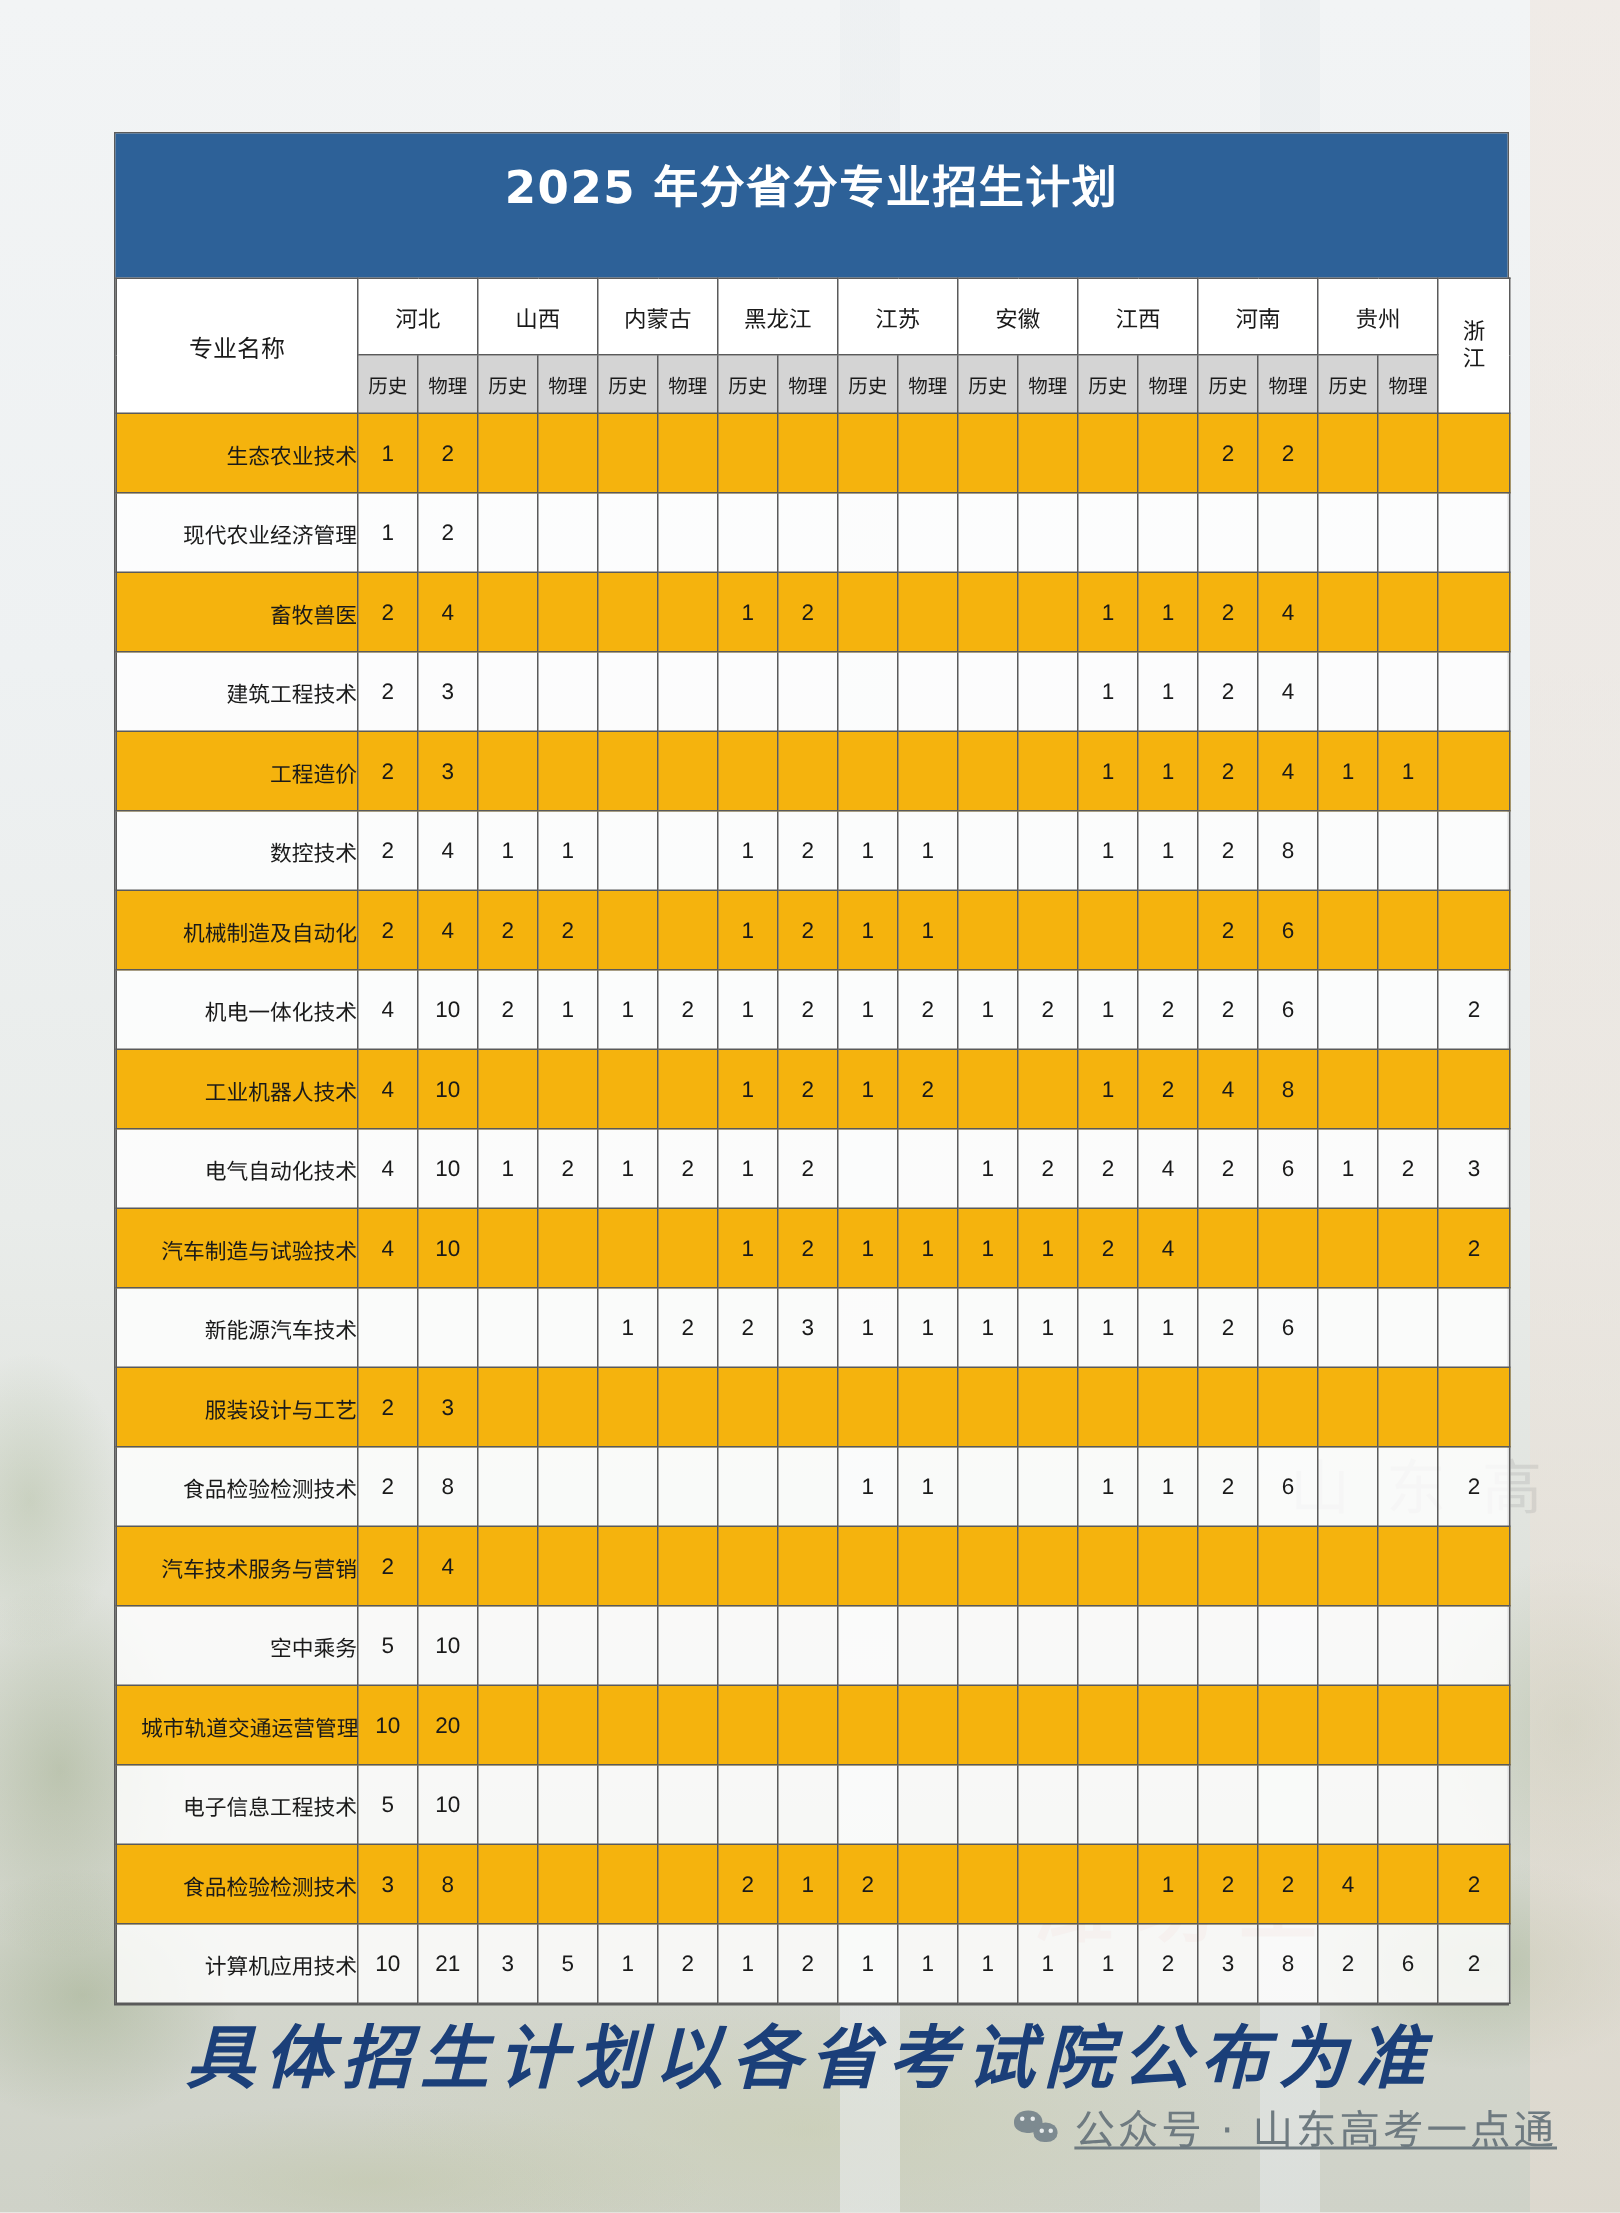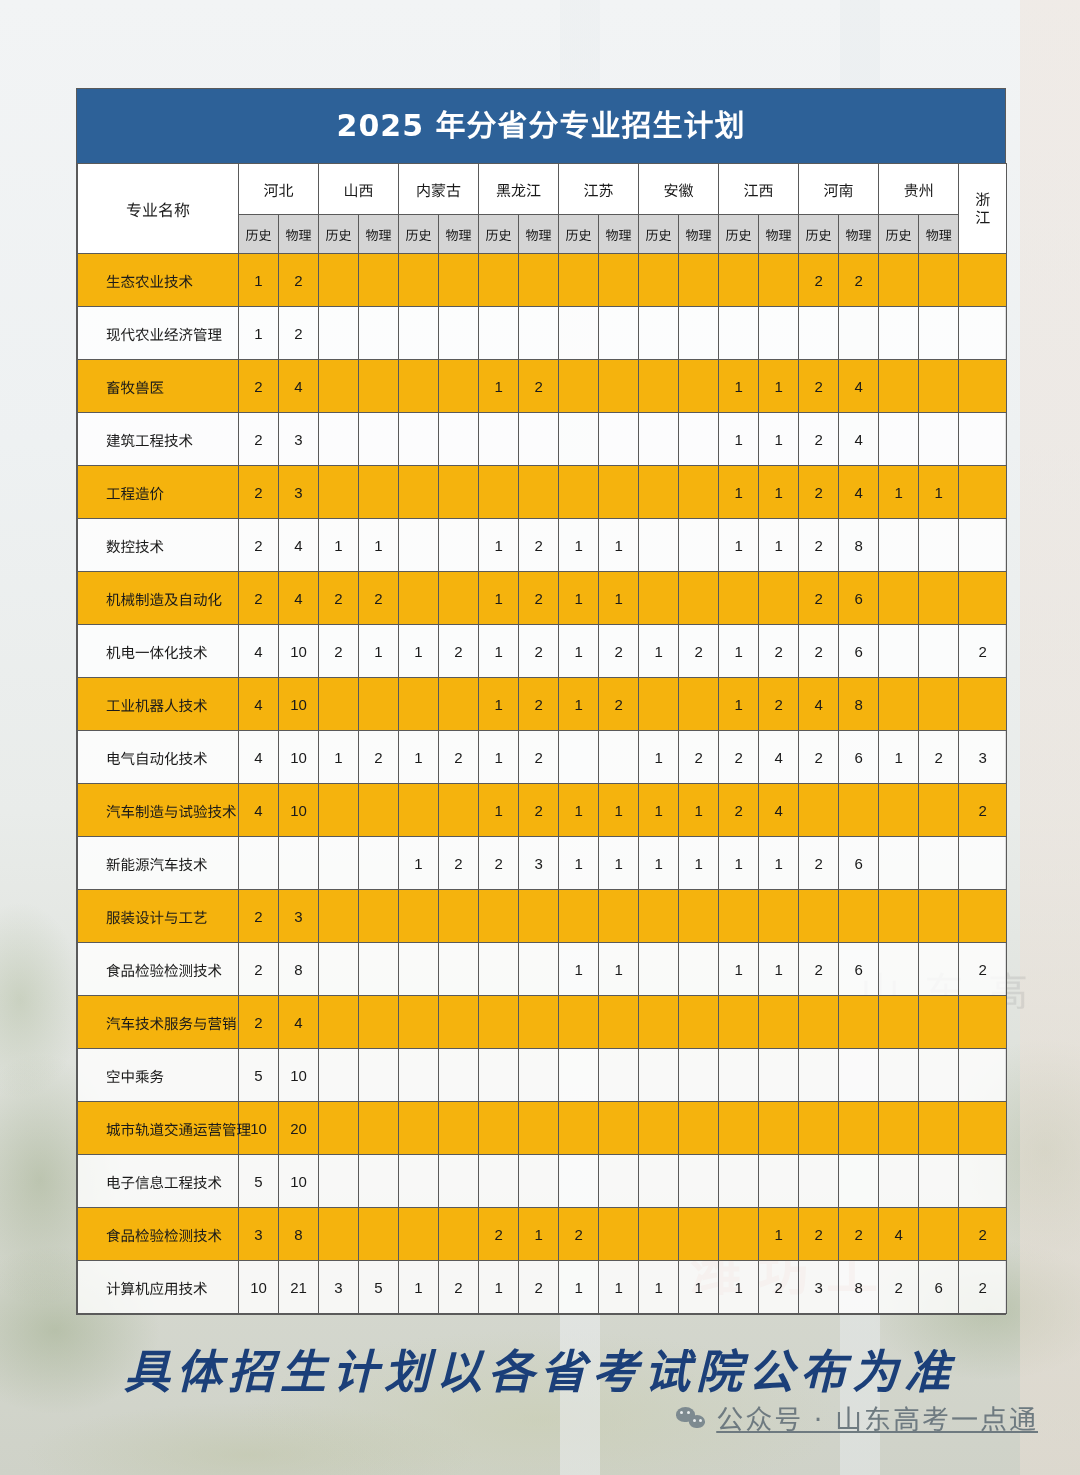--- a/index.html
+++ b/index.html
@@ -91,21 +91,21 @@
     top: 88px;
     width: 930px;
     z-index: 3;
     border: 1px solid #5a5a5a;
     box-sizing: border-box;
   }
 
   #title-bar {
     background: #2d6198;
     color: #ffffff;
-    height: 74px;
+    height: 96px;
     line-height: 74px;
     text-align: center;
     font-size: 30px;
     font-weight: bold;
     letter-spacing: 1px;
     font-family: "DejaVu Sans", "Liberation Sans", sans-serif;
   }
 
   table.plan {
     border-collapse: collapse;
@@ -143,22 +143,22 @@
   }
   td.zhejiang-head {
     font-size: 15px;
     background: #ffffff !important;
     line-height: 1.15;
   }
 
   
   tbody tr { height: 53px; }
   tbody td.major {
-    text-align: left;
-    padding-left: 28px;
+    text-align: right;
+    padding-left: 16px;
     font-size: 14.5px;
     white-space: nowrap;
   }
   tbody td.num { font-size: 15px; }
 
   tr.odd td { background: #F5B30D; }
   tr.even td { background: rgba(255,255,255,0.80); }
 
   
   #slogan {

